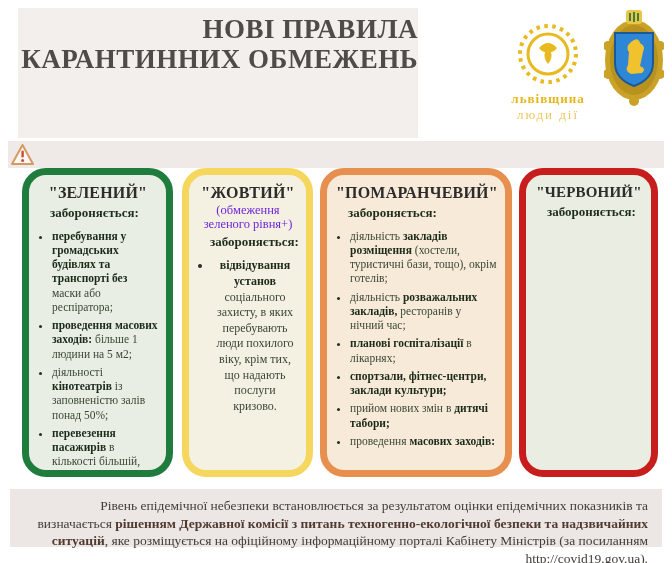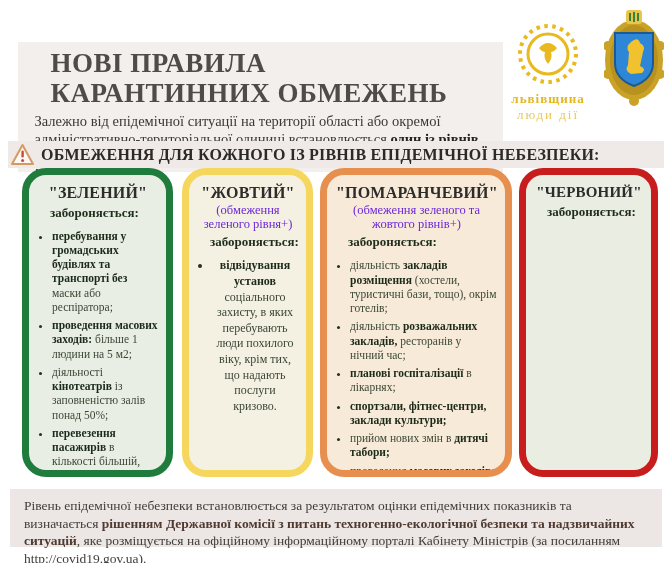--- a/index.html
+++ b/index.html
@@ -4,22 +4,22 @@
 <style>
   html,body{margin:0;padding:0;}
   body{
     width:672px;height:563px;overflow:hidden;position:relative;
     background:#ffffff;
     font-family:"Liberation Serif","DejaVu Serif",serif;
     -webkit-font-smoothing:antialiased;
   }
   
   .title-band{
-    position:absolute;left:18px;top:8px;width:485px;height:130px;
-    background:#f2efec;text-align:left;margin-top:34px;
+    position:absolute;left:18px;top:8px;width:400px;height:130px;
+    background:#f2efec;text-align:right;
   }
   .page-title{
     margin:6px auto 0;max-width:420px;
     font-size:27px;line-height:1.12;font-weight:bold;
     color:#4e4b49;letter-spacing:.5px;
   }
   .header-subtitle{
     margin:5px auto 0;max-width:452px;
     font-size:14.5px;line-height:1.2;color:#3b3937;
   }
@@ -69,30 +69,29 @@
     font-size:11.5px;line-height:1.24;color:#3a4634;margin-bottom:4px;
   }
   .col li::marker{color:#243122;}
   .col-yellow li{font-size:12px;line-height:1.3;text-align:center;}
   .col-red li{font-size:12.5px;line-height:1.35;margin-bottom:6px;}
   .col li .b,.col .b{font-weight:bold;color:#1c2a1a;}
   
   .footer{
     position:absolute;left:10px;top:489px;width:652px;height:58px;
     background:#ece6e4;box-sizing:border-box;padding:8px 14px 16px;
-    text-align:left;font-size:13.5px;line-height:1.3;color:#403d3a;
+    text-align:right;font-size:13.5px;line-height:1.3;color:#403d3a;
   }
   .footer .b{font-weight:bold;color:#503b31;}
 </style>
 </head>
 <body>
 
 <header class="title-band">
   <h1 class="page-title">НОВІ ПРАВИЛА КАРАНТИННИХ ОБМЕЖЕНЬ</h1>
-  <p class="header-subtitle"><span>Залежно від епідемічної ситуації на території області або окремої адміністративно-територіальної одиниці встановлюється </span><span class="b">один із рівнів епідемічної небезпеки: "зелений", "жовтий", "помаранчевий", "червоний".</span></p>
 </header>
 
 <div class="logo-lv">
   <svg class="mark" width="78" height="72" viewBox="0 0 78 72">
     <circle cx="39" cy="34" r="28" fill="none" stroke="#e8ba20" stroke-width="4" stroke-dasharray="3.5 4.5"></circle>
     <circle cx="39" cy="34" r="20" fill="none" stroke="#e8ba20" stroke-width="3"></circle>
     <path d="M30 28 q9 -10 18 0 q-3 4 -6 4 q2 6 -3 12 q-5 -6 -3 -12 q-3 0 -6 -4" fill="#e8ba20"></path>
   </svg>
   <div class="label">львівщина</div>
   <div class="sublabel">люди дії</div>
@@ -117,21 +116,20 @@
     <path d="M27 34 q7 -6 9 1 q6 3 3 9 l-3 14 q7 3 2 7 l-11 1 q-7 -3 -3 -9 l1 -13 q-4 -5 2 -10" fill="#f2c12e"></path>
   </svg>
 </div>
 
 <div class="banner">
   <svg class="tri" width="25" height="23" viewBox="0 0 25 23">
     <path d="M12.5 2 L23 21 L2 21 Z" fill="#fdf8f3" stroke="#d49a63" stroke-width="2" stroke-linejoin="round"></path>
     <rect x="11.4" y="7.5" width="2.4" height="7" rx="1.2" fill="#cc4a35"></rect>
     <circle cx="12.6" cy="17.5" r="1.5" fill="#cc4a35"></circle>
   </svg>
-  <span class="banner-title">ОБМЕЖЕННЯ ДЛЯ КОЖНОГО ІЗ РІВНІВ ЕПІДЕМІЧНОЇ НЕБЕЗПЕКИ:</span>
 </div>
 
 <section class="col col-green" style="border-color: rgb(31, 124, 61); background: rgb(232, 238, 227);">
   <h2>"ЗЕЛЕНИЙ"</h2>
 
   <div class="forbidden">забороняється:</div>
   <ul>
       <li><span class="b">перебування у громадських будівлях та транспорті без</span><span> маски або респіратора;</span></li>
       <li><span class="b">проведення масових заходів:</span><span> більше 1 людини на 5 м2;</span></li>
       <li><span>діяльності </span><span class="b">кінотеатрів</span><span> із заповненістю залів понад 50%;</span></li>
@@ -143,21 +141,20 @@
   <h2>"ЖОВТИЙ"</h2>
   <div class="col-subtitle">(обмеження зеленого рівня+)</div>
   <div class="forbidden">забороняється:</div>
   <ul>
       <li><span class="b">відвідування установ</span><span> соціального захисту, в яких перебувають люди похилого віку, крім тих, що надають послуги кризово.</span></li>
     </ul>
 </section>
 
 <section class="col col-orange" style="border-color: rgb(231, 143, 79); background: rgb(247, 234, 217);">
   <h2>"ПОМАРАНЧЕВИЙ"</h2>
-  <div class="col-subtitle">(обмеження зеленого та жовтого рівнів+)</div>
   <div class="forbidden">забороняється:</div>
   <ul>
       <li><span>діяльність </span><span class="b">закладів розміщення</span><span> (хостели, туристичні бази, тощо), окрім готелів;</span></li>
       <li><span>діяльність </span><span class="b">розважальних закладів,</span><span> ресторанів у нічний час;</span></li>
       <li><span class="b">планові госпіталізації</span><span> в лікарнях;</span></li>
       <li><span class="b">спортзали, фітнес-центри, заклади культури;</span></li>
       <li><span>прийом нових змін в </span><span class="b">дитячі табори;</span></li>
       <li><span>проведення </span><span class="b">масових заходів:</span></li>
     </ul>
 </section>

